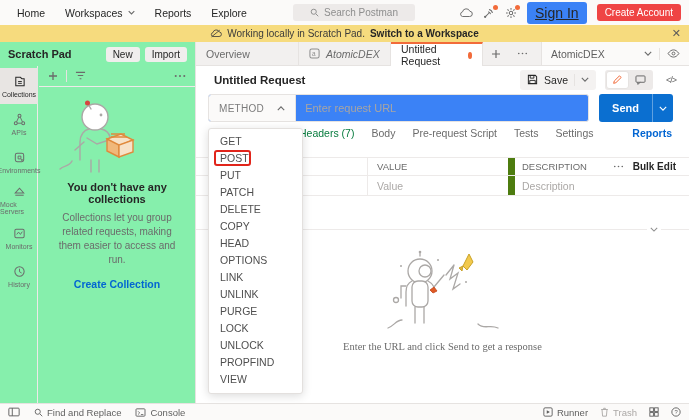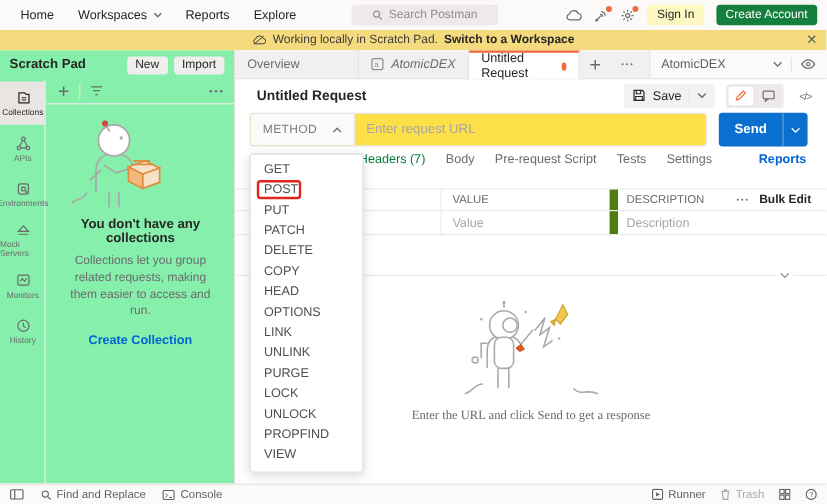--- a/index.html
+++ b/index.html
@@ -10,22 +10,22 @@
   .ic { display:inline-flex; align-items:center; justify-content:center; flex:none; }
 
   
   .topnav { position:absolute; top:0; left:0; right:0; height:25px; background:#FBFAF9; display:flex; align-items:center; padding:0 8px; }
   .nav-left { display:flex; align-items:center; gap:2px; }
   .nav-item { padding:0 9px; font-size:10.5px; color:#262626; cursor:pointer; display:flex; align-items:center; gap:5px; }
   .searchbox { position:absolute; left:293px; top:4px; width:122px; height:17px; background:#EDEAE9; border-radius:3px; display:flex; align-items:center; justify-content:center; gap:5px; color:#8E8E8E; font-size:10px; }
   .nav-right { margin-left:auto; display:flex; align-items:center; gap:10px; }
   .nav-icon { position:relative; color:#6B6B6B; }
   .dot { position:absolute; top:-2px; right:-3px; width:5px; height:5px; border-radius:50%; background:#F26B3A; }
-  .btn-signin { background:#fef9c3; border-radius:3px; padding:3px 8px; font-size:10px; color:#262626; }
-  .btn-create { background:#15803d; border-radius:3px; padding:3px 8px; font-size:10px; color:#fff; }
+  .btn-signin { background:#3b82f6; border-radius:3px; padding:3px 8px; font-size:14px; color:#262626;text-decoration:underline; }
+  .btn-create { background:#ef4444; border-radius:3px; padding:3px 8px; font-size:10px; color:#fff; }
 
   
   .banner { position:absolute; top:25px; left:0; right:0; height:17px; background:#F6DB7E; display:flex; align-items:center; justify-content:center; gap:5px; font-size:10px; color:#3B3B3B; }
   .banner b { color:#262626; }
   .banner-close { position:absolute; right:8px; top:2px; color:#5a5a5a; font-size:11px; cursor:pointer; }
 
   
   .sidebar { position:absolute; top:42px; left:0; width:196px; bottom:17px; background:#86efac; border-right:1px solid #E6E3E1; }
   .sb-header { height:24px; display:flex; align-items:center; padding:0 8px; gap:5px; }
   .sb-title { font-weight:bold; font-size:11px; margin-right:auto; }
@@ -54,21 +54,21 @@
   .req-header { height:27px; display:flex; align-items:center; padding:0 13px 0 18px; gap:9px; }
   .req-title { font-weight:bold; font-size:11.5px; margin-right:auto; }
   .save-btn { display:flex; align-items:center; gap:6px; background:#F4F2F1; border-radius:3px; height:20px; padding:0 7px; color:#262626; font-size:10.5px; cursor:pointer; }
   .edit-group { display:flex; align-items:center; background:#EDEAE9; border-radius:3px; height:20px; padding:1px; }
   .eg-cell { width:23px; height:18px; display:flex; align-items:center; justify-content:center; border-radius:3px; cursor:pointer; }
   .eg-cell.pencil { background:#fff; border:1px solid #E6E3E1; color:#F26B3A; }
   .eg-cell.comment { color:#6B6B6B; }
   .code-glyph { color:#6B6B6B; font-size:9px; letter-spacing:-1px; margin-left:4px; cursor:pointer; }
 
   .url-row { height:30px; display:flex; align-items:center; padding:0 16px 0 12px; gap:10px; }
-  .url-box { flex:1; display:flex; height:28px; border:1px solid #E6E3E1; border-radius:3px; overflow:hidden; background:#fde047; }
+  .url-box { flex:1; display:flex; height:28px; border:1px solid #E6E3E1; border-radius:3px; overflow:hidden; background:#3b82f6; }
   .method-seg { display:flex; align-items:center; gap:13px; padding:0 10px; background:#FBFAF9; border-right:1px solid #E6E3E1; color:#7B7B7B; font-size:10px; letter-spacing:.3px; cursor:pointer; }
   .url-input { flex:1; border:none; background:transparent; padding:0 9px; font-size:11px; color:#262626; outline:none; font-family:"Liberation Sans",sans-serif; }
   .url-input::placeholder { color:#A8A5A3; }
   .send-btn { display:flex; height:28px; background:#0B6FD0; border-radius:3px; color:#fff; overflow:hidden; cursor:pointer; }
   .send-main { padding:0 13px; display:flex; align-items:center; font-weight:bold; font-size:11px; }
   .send-arrow { width:21px; display:flex; align-items:center; justify-content:center; border-left:1px solid rgba(255,255,255,.35); }
 
   .req-tabs { height:20px; display:flex; align-items:center; gap:17px; padding-left:103px; padding-right:17px; font-size:10.5px; color:#6B6B6B; }
   .req-tab { cursor:pointer; white-space:nowrap; }
   .req-tab.headers { color:#077C3E; }

